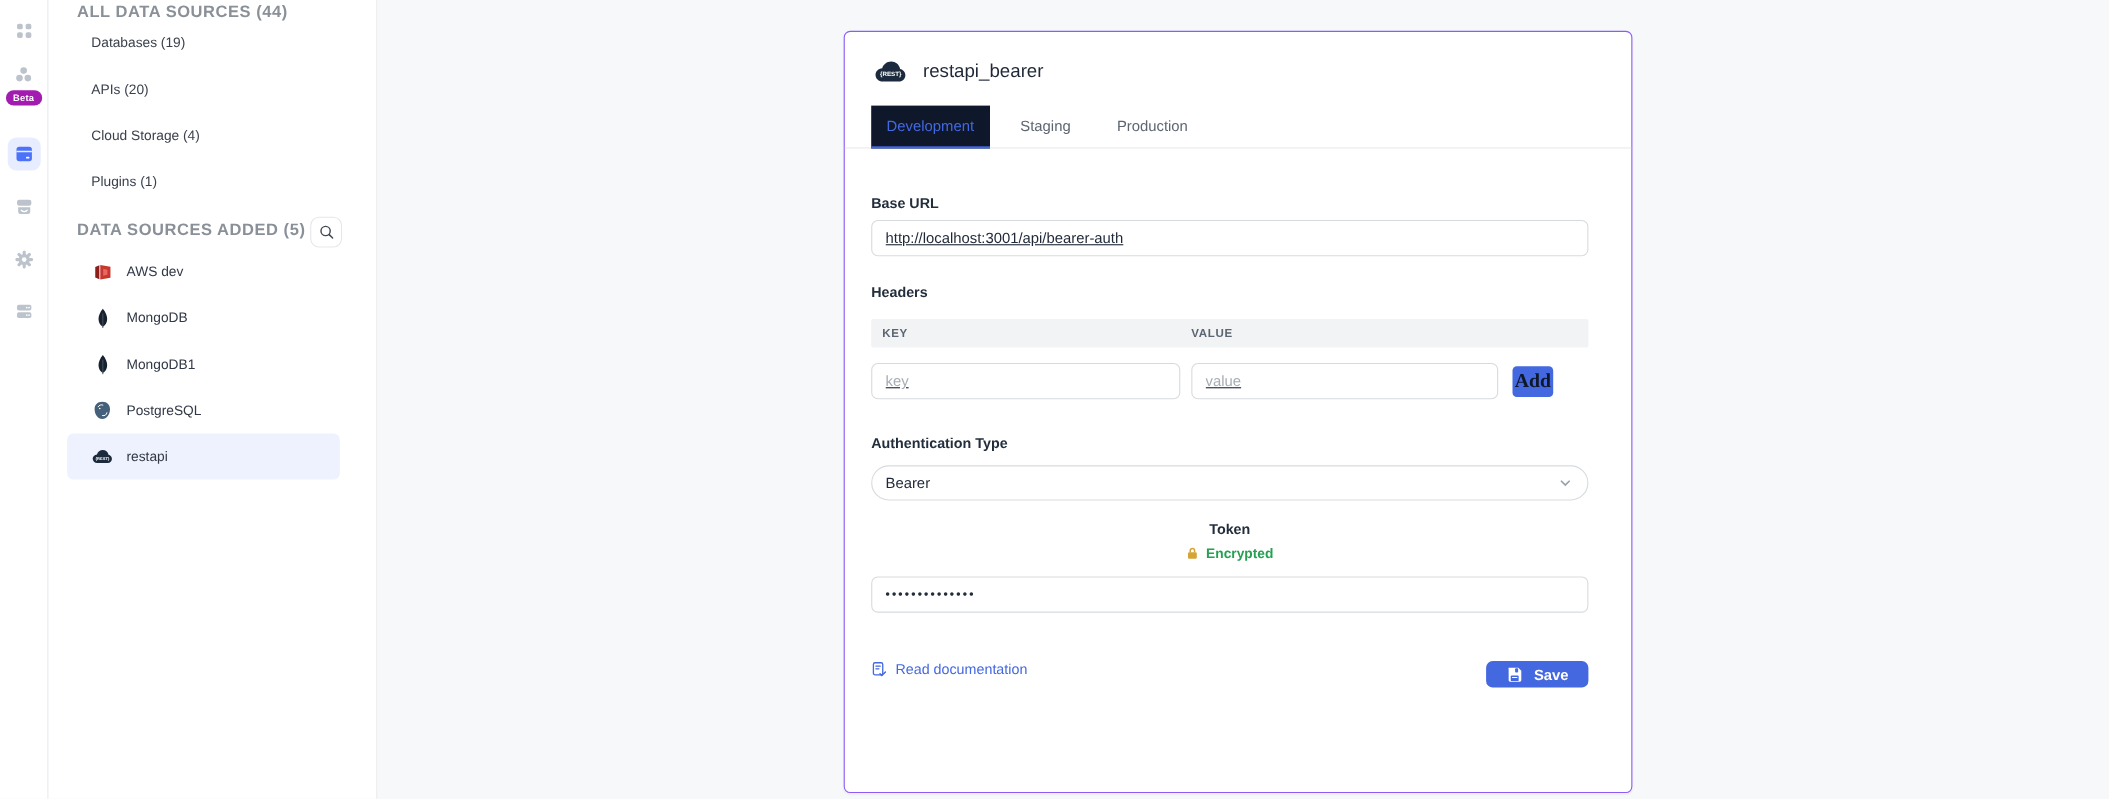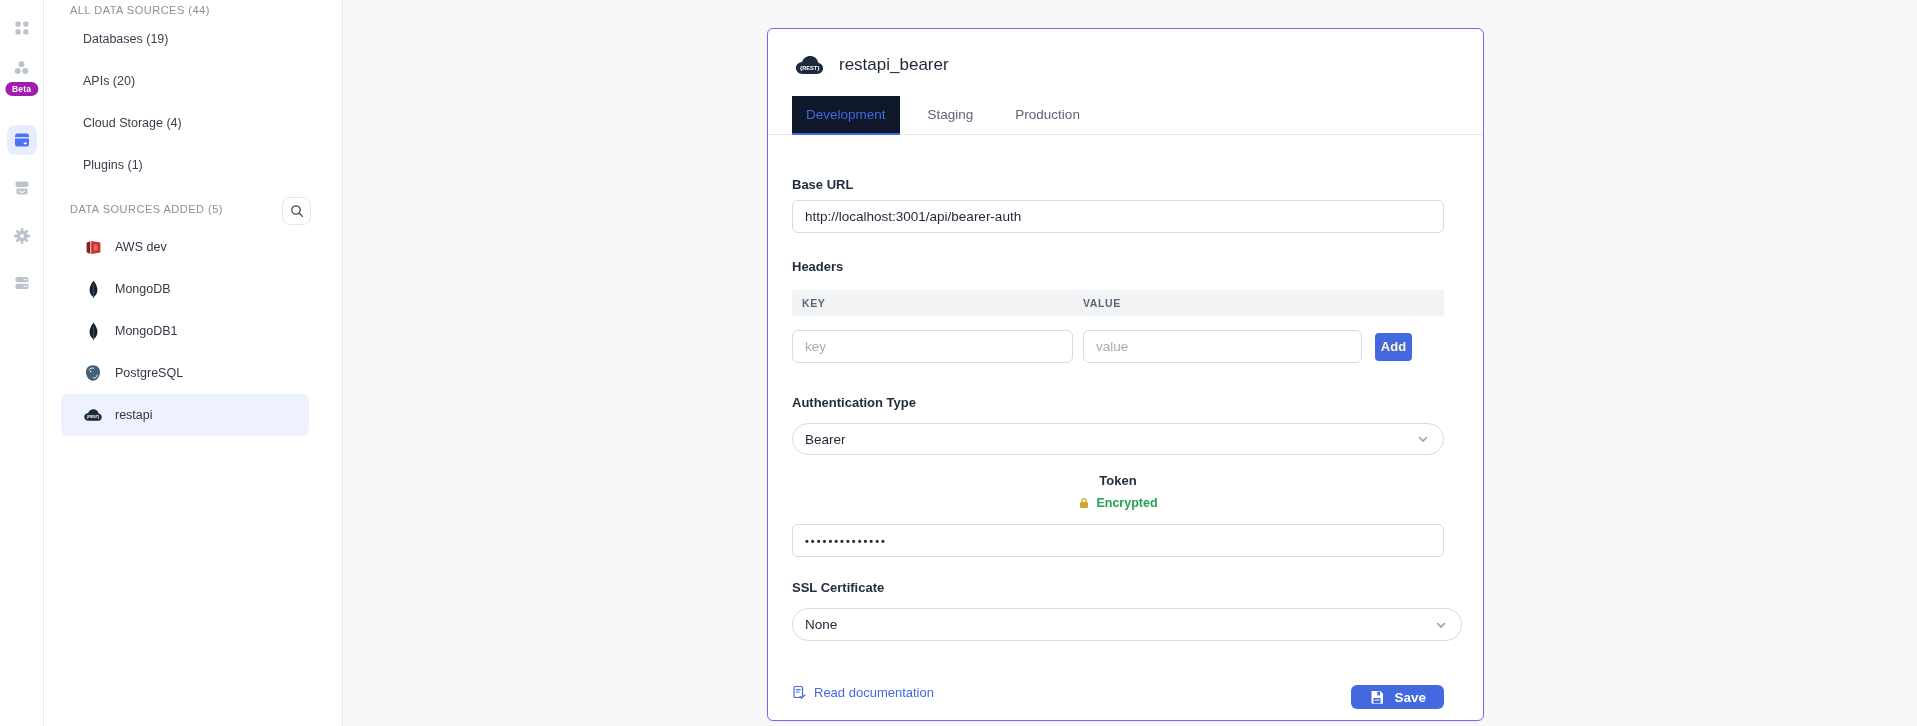--- a/index.html
+++ b/index.html
@@ -12,21 +12,21 @@
   .rail-btn { position:absolute; left:50%; transform:translateX(-50%); width:30px; height:30px;
     display:flex; align-items:center; justify-content:center; border-radius:8px; cursor:pointer; }
   .rail-btn.active { background:#E7EDFE; }
   .beta-badge { position:absolute; left:50%; transform:translateX(-50%); top:82px;
     background:#a21caf; color:#fff; font-size:8.5px; font-weight:700; padding:2px 7px;
     border-radius:8px; letter-spacing:.2px; }
 
   
   .sidebar { position:absolute; left:44px; top:0; width:299px; height:726px; background:#FFFFFF;
     border-right:1px solid #E9EBEE; z-index:4; }
-  .side-header { margin:0 0 0 26px; padding-top:4px; height:16px; font-size:11px; font-weight:400;
+  .side-header { margin:0 0 0 26px; padding-top:4px; height:16px; font-size:15px; font-weight:700;
     color:#8A9098; letter-spacing:.5px; display:flex; align-items:center; }
   .side-header.second { position:absolute; top:199px; left:0; padding-top:0; height:20px; }
   .cat-list { margin-top:2px; }
   .cat-row { height:42px; margin:0 16px 0 17px; padding-left:22px; display:flex; align-items:center;
     border-radius:6px; cursor:pointer; font-size:12.5px; color:#3B414C; }
   .search-btn { position:absolute; top:197px; right:31px; width:29px; height:28px; background:#fff;
     border:1px solid #E4E7EB; border-radius:8px; display:flex; align-items:center; justify-content:center;
     cursor:pointer; }
   .added-list { position:absolute; top:226px; left:0; right:0; }
   .ds-row { height:42px; margin:0 33px 0 17px; padding-left:22px; display:flex; align-items:center;
@@ -41,32 +41,32 @@
   .card-header { display:flex; align-items:center; gap:14px; padding:25px 26px 0 26px; }
   .card-title { font-size:17px; font-weight:500; color:#1F2837; }
   .tabs { display:flex; margin-top:20px; padding:0 24px; border-bottom:1px solid #E7E9ED; gap:14px; }
   .tab { height:39px; padding:0 14px; display:flex; align-items:center; font-size:13.5px; color:#5E6572;
     cursor:pointer; border-bottom:2px solid transparent; margin-bottom:-1px; }
   .tab.active { color:#4368E0; background:#0f172a; border-bottom:2px solid #4368E0; }
 
   .form { padding:42px 39px 0 24px; }
   .f-label { font-size:13px; font-weight:700; color:#232E3C; }
   .txt-input { width:100%; height:33px; border:1px solid #D7DBDF; border-radius:6px; background:#fff;
-    padding:0 12px; font-size:13.5px; color:#1F2837; font-family:"Liberation Sans",sans-serif; outline:none; }
+    padding:0 12px; font-size:13.5px; color:#1F2837; font-family:"Liberation Sans",sans-serif; outline:none;text-decoration:underline; }
   .txt-input::placeholder { color:#A7ADB4; }
 
   .g-base .f-label { display:block; margin-bottom:8px; }
   .g-headers { margin-top:24px; }
   .thead { margin-top:15px; height:26px; background:#F1F3F5; display:flex; align-items:center;
     font-size:10.5px; font-weight:700; letter-spacing:.6px; color:#5B6572; border-radius:2px; }
   .thead .col-key { padding-left:10px; width:291px; }
   .kv-row { margin-top:14px; display:flex; align-items:center; }
   .kv-key { width:281px; } .kv-val { width:279px; margin-left:10px; }
-  .add-btn { margin-left:13px; width:37px; height:28px; background:#4368E0; color:#fef9c3; border:none;
-    border-radius:4px; font-size:13px; font-weight:600; cursor:pointer; font-family:Liberation Sans, sans-serif; }
+  .add-btn { margin-left:13px; width:37px; height:28px; background:#4368E0; color:#0f172a; border:none;
+    border-radius:4px; font-size:18px; font-weight:600; cursor:pointer; font-family:Liberation Serif, serif; }
 
   .g-auth { margin-top:32px; } .g-auth .f-label { display:block; margin-bottom:13px; }
   .select { height:32px; border:1px solid #D7DBDF; border-radius:16px; background:#fff; display:flex;
     align-items:center; justify-content:space-between; padding:0 14px 0 12px; font-size:13.5px;
     color:#1F2837; cursor:pointer; }
   .g-token { margin-top:18px; }
   .token-head { display:flex; align-items:center; gap:8px;flex-direction:column; }
   .enc { display:flex; align-items:center; gap:6px; font-size:12.5px; font-weight:600; color:#26A152; }
   .token-input { margin-top:14px; height:33px; border:1px solid #D7DBDF; border-radius:6px; background:#fff;
     display:flex; align-items:center; padding:0 12px; font-size:11px; font-weight:700; letter-spacing:2px;
@@ -270,29 +270,20 @@
           <svg width="12" height="12" viewBox="0 0 12 12">
             <rect x="2" y="5" width="8" height="6" rx="1.2" fill="#D6A435"></rect>
             <path d="M4 5 V3.6 a2 2 0 0 1 4 0 V5" stroke="#D6A435" stroke-width="1.4" fill="none"></path>
           </svg>
           <span>Encrypted</span>
         </span>
       </div>
       <div class="token-input">••••••••••••••</div>
     </div>
 
-    <div class="g-ssl">
-      <label class="f-label">SSL Certificate</label>
-      <div class="select">
-        <span>None</span>
-        <svg width="12" height="12" viewBox="0 0 12 12" fill="none" stroke="#9AA1A9" stroke-width="1.6" stroke-linecap="round">
-          <path d="M2.5 4.5 L6 8 L9.5 4.5"></path>
-        </svg>
-      </div>
-    </div>
 
     <div class="footer-row">
       <div class="doc-link">
         <svg width="15" height="15" viewBox="0 0 15 15" fill="none" stroke="#4368E0" stroke-width="1.2" stroke-linecap="round">
           <rect x="2" y="1.5" width="8.5" height="11" rx="1.5"></rect>
           <line x1="4.3" y1="4.6" x2="8.2" y2="4.6"></line>
             <line x1="4.3" y1="7" x2="7" y2="7"></line>
           <path d="M8 11.4 l1.7 1.7 3.2-3.2" stroke-width="1.3"></path>
         </svg>
         <span>Read documentation</span>

